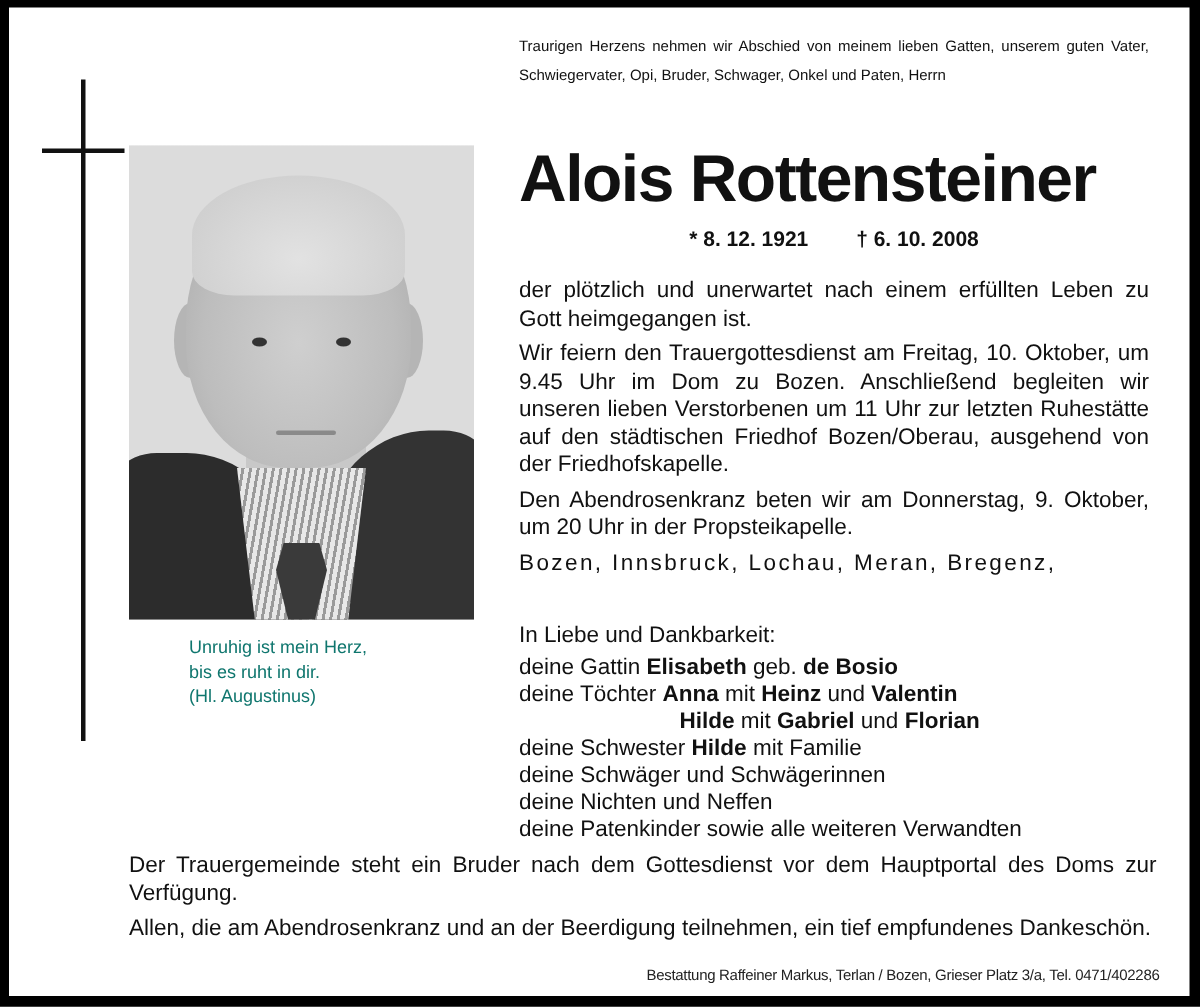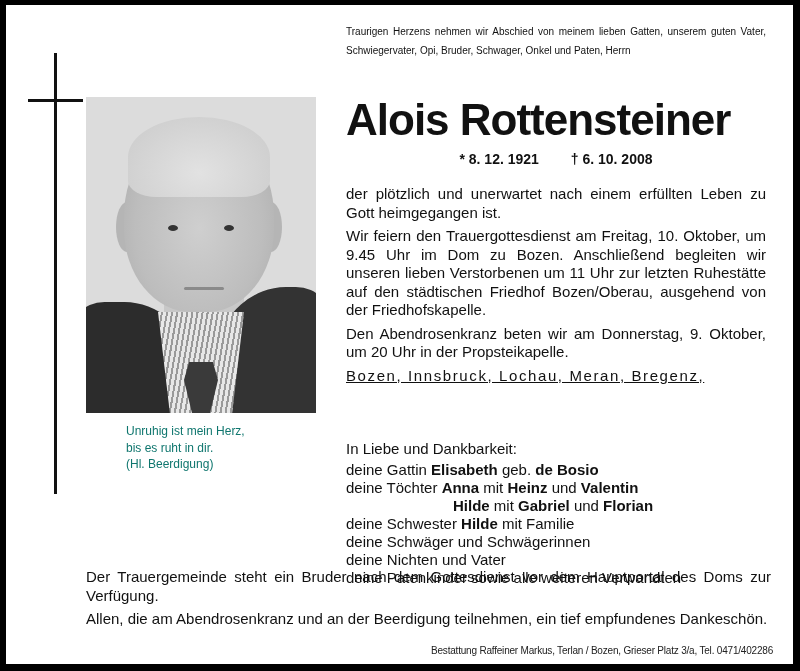--- a/index.html
+++ b/index.html
@@ -36,26 +36,26 @@
 
   .right { position: absolute; left: 340px; top: 18px; width: 420px; font-size: 10px; line-height: 18.5px; }
   .p { text-align: justify; text-align-last: left; margin: 0; }
   .intro { }
   .name { position: absolute; left: 340px; top: 90px; width: 420px; text-align: left; font-size: 44px; font-weight: bold; letter-spacing: -1px; line-height: 50px; }
   .dates { position: absolute; left: 340px; top: 146px; width: 420px; text-align: center; font-size: 14px; font-weight: bold; }
   .dates span { margin: 0 14px; }
 
   .body-block { position: absolute; left: 340px; top: 180px; width: 420px; font-size: 15px; line-height: 18.5px; }
   .body-block .p { margin-bottom: 5px; }
-  .spaced { letter-spacing: 1.6px; text-decoration: underline; }
+  .spaced { letter-spacing: 1.6px; }
 
   .mourners { position: absolute; left: 340px; top: 410px; width: 440px; font-size: 15px; line-height: 18px; }
   .mourners div { white-space: nowrap; }
   .mourners .indent { padding-left: 107px; }
-  .mourners .gap { margin-bottom: 3px; margin-top: 25px; }
+  .mourners .gap { margin-bottom: 3px; }
 
   .footer { position: absolute; left: 80px; top: 563px; width: 685px; font-size: 15px; line-height: 18.5px; }
   .footer .p { margin-bottom: 5px; }
   .imprint { position: absolute; right: 20px; top: 640px; font-size: 10px; color: #222; white-space: nowrap; letter-spacing: -0.2px; }
 </style>
 </head>
 <body>
 
 <div class="card">
   <div class="cross-v"></div>
@@ -73,21 +73,21 @@
     <div class="head"></div>
     <div class="hair"></div>
     <div class="eye l"></div>
     <div class="eye r"></div>
     <div class="mouth"></div>
   </div>
 
   <div class="quote">
     <div>Unruhig ist mein Herz,</div>
     <div>bis es ruht in dir.</div>
-    <div>(Hl. Beerdigung)</div>
+    <div>(Hl. Augustinus)</div>
   </div>
 
   <div class="right">
     <p class="p intro">Traurigen Herzens nehmen wir Abschied von meinem lieben Gatten, unserem guten Vater, Schwiegervater, Opi, Bruder, Schwager, Onkel und Paten, Herrn</p>
   </div>
 
   <div class="name">Alois Rottensteiner</div>
   <div class="dates">
     <span>* 8. 12. 1921</span>
     <span>† 6. 10. 2008</span>
@@ -100,21 +100,21 @@
     <div class="spaced">Bozen, Innsbruck, Lochau, Meran, Bregenz,</div>
   </div>
 
   <div class="mourners">
     <div class="gap">In Liebe und Dankbarkeit:</div>
     <div><span>deine Gattin </span><b>Elisabeth</b><span> geb. </span><b>de Bosio</b></div>
     <div><span>deine Töchter </span><b>Anna</b><span> mit </span><b>Heinz</b><span> und </span><b>Valentin</b></div>
     <div class="indent"><b>Hilde</b><span> mit </span><b>Gabriel</b><span> und </span><b>Florian</b></div>
     <div><span>deine Schwester </span><b>Hilde</b><span> mit Familie</span></div>
     <div>deine Schwäger und Schwägerinnen</div>
-    <div>deine Nichten und Vater</div>
+    <div>deine Nichten und Neffen</div>
     <div>deine Patenkinder sowie alle weiteren Verwandten</div>
   </div>
 
   <div class="footer">
     <p class="p">Der Trauergemeinde steht ein Bruder nach dem Gottesdienst vor dem Hauptportal des Doms zur Verfügung.</p>
     <p class="p">Allen, die am Abendrosenkranz und an der Beerdigung teilnehmen, ein tief empfundenes Dankeschön.</p>
   </div>
 
   <div class="imprint">Bestattung Raffeiner Markus, Terlan / Bozen, Grieser Platz 3/a, Tel. 0471/402286</div>
 </div>

